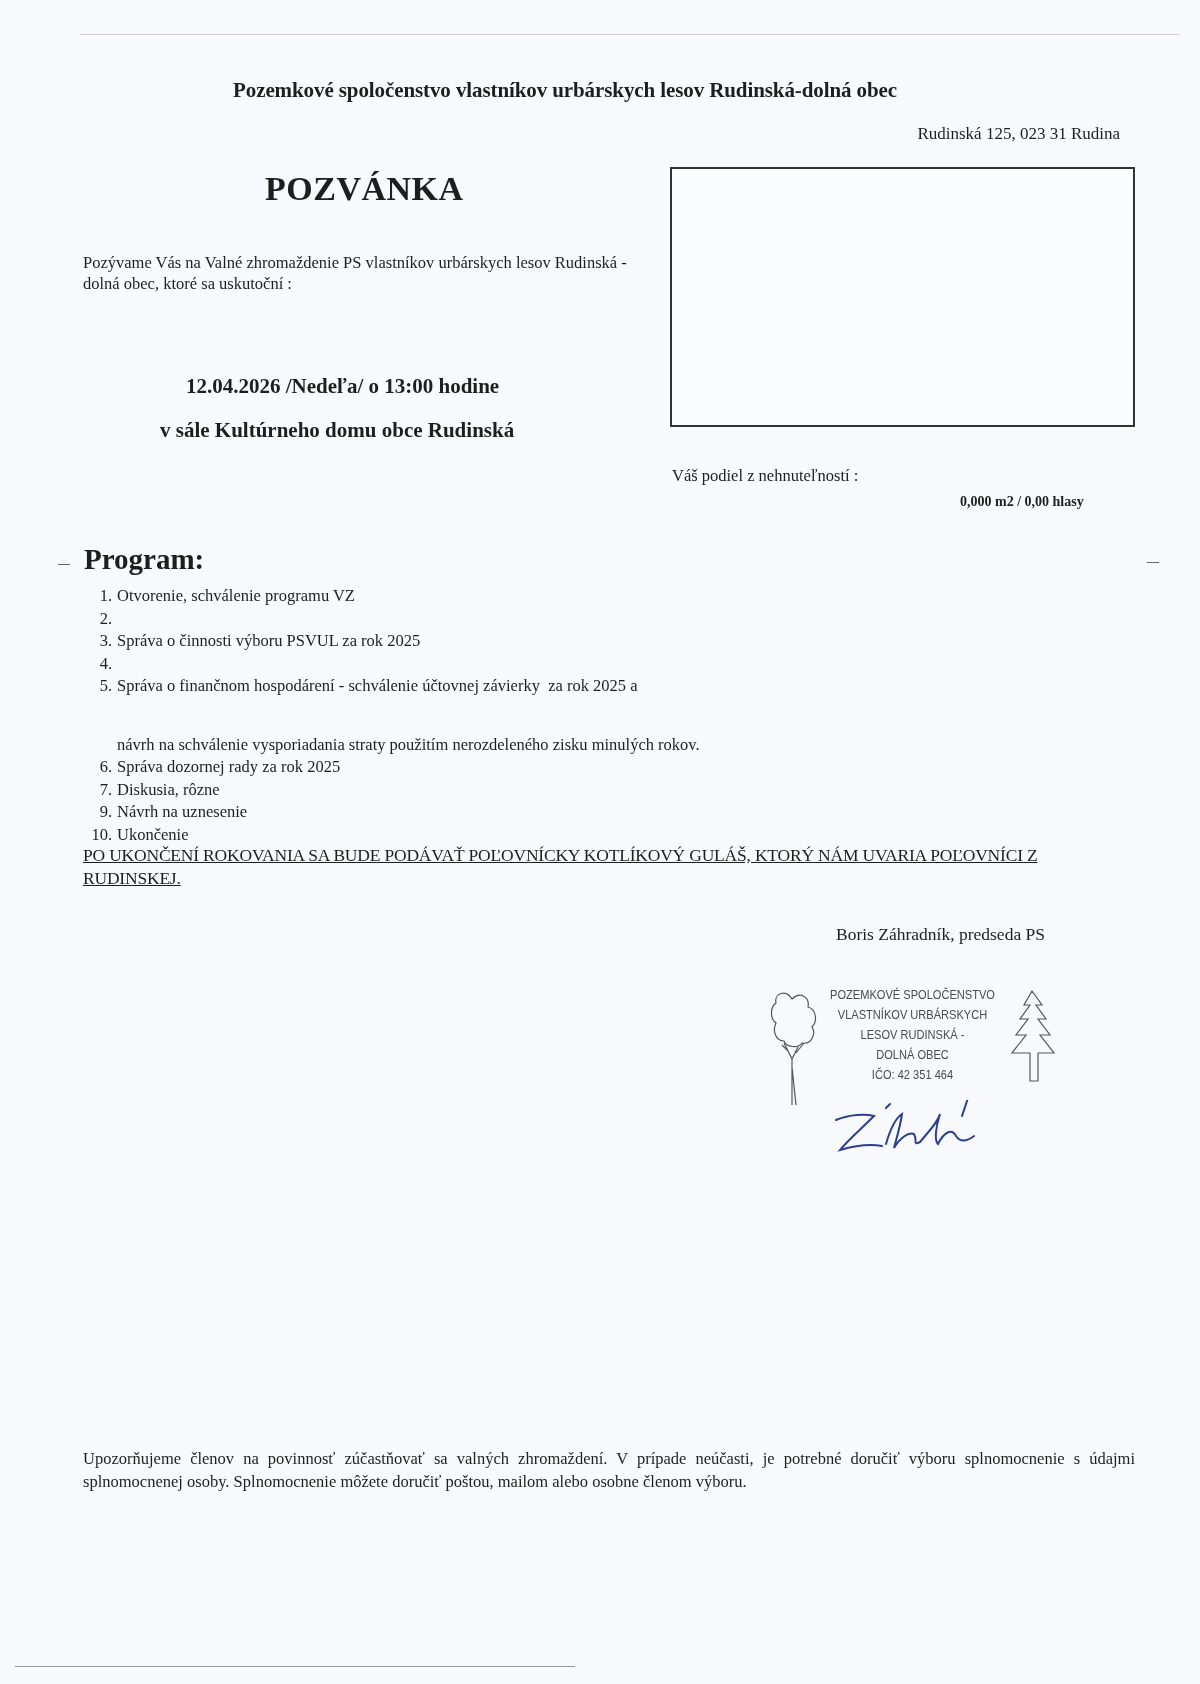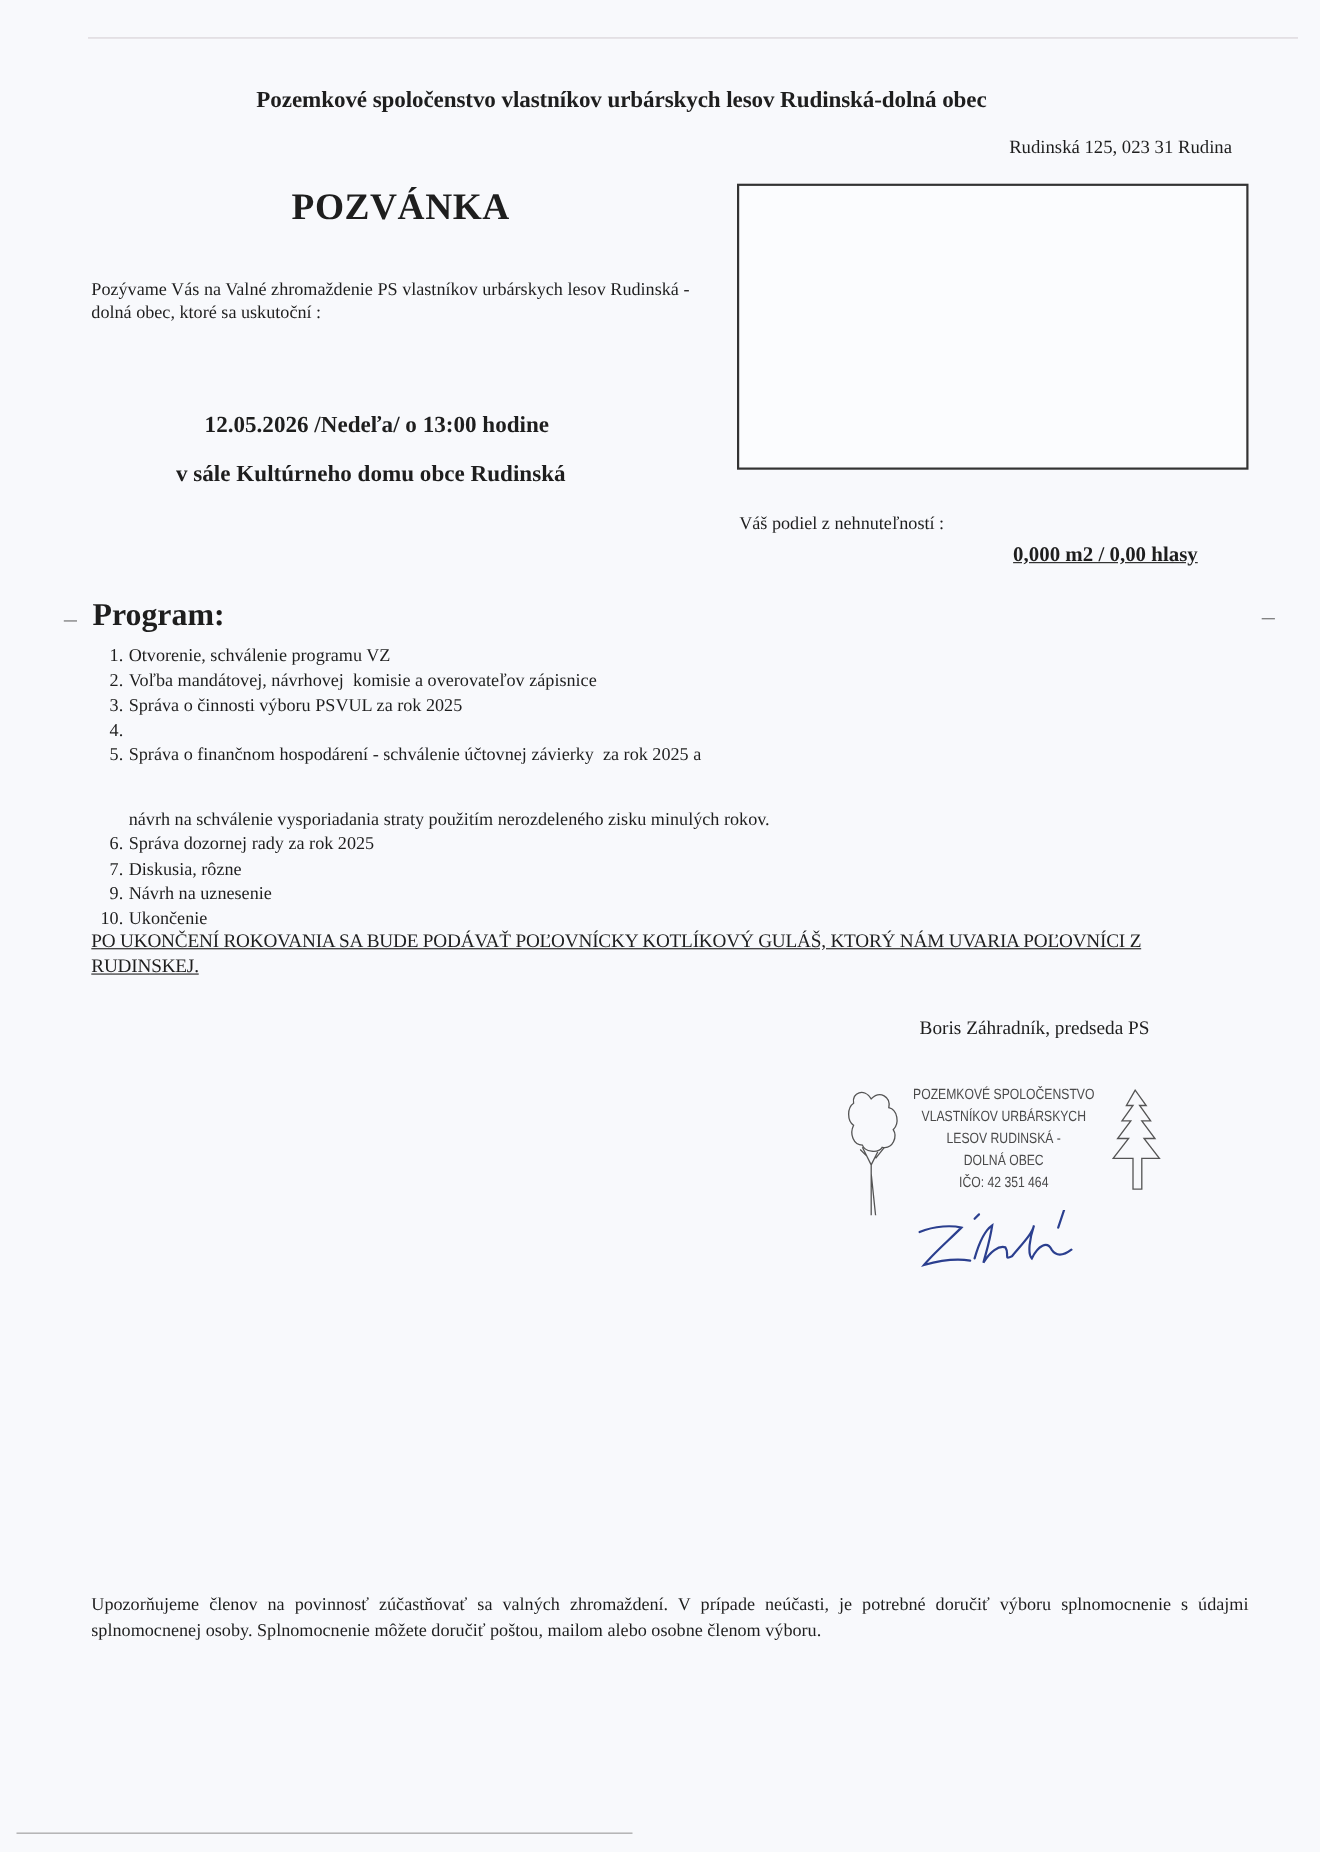--- a/index.html
+++ b/index.html
@@ -19,21 +19,21 @@
     .abs { position: absolute; }
     .org-title { left: 0; top: 78px; width: 1130px; text-align: center; font-weight: bold; font-size: 21px; letter-spacing: -0.1px; }
     .org-address { left: 0; top: 124px; width: 1120px; text-align: right; font-size: 17px; }
     .doc-title { left: 265px; top: 170px; font-weight: bold; font-size: 34px; letter-spacing: 0.5px; }
     .intro { left: 83px; top: 252px; width: 560px; font-size: 16.5px; line-height: 21px; }
     .event-date { left: 186px; top: 374px; font-weight: bold; font-size: 21px; }
     .event-venue { left: 160px; top: 418px; font-weight: bold; font-size: 21px; text-align: center; }
 
     .address-box { left: 670px; top: 167px; width: 465px; height: 260px; border: 2px solid #333; box-sizing: border-box; background: #fbfcfe; }
     .share-label { left: 672px; top: 466px; font-size: 16.5px; }
-    .share-value { left: 921px; top: 494px; font-weight: bold; font-size: 19px; text-decoration: underline; }
+    .share-value { left: 960px; top: 494px; font-weight: bold; font-size: 14px; }
 
     .program-heading { left: 84px; top: 543px; font-weight: bold; font-size: 29px; }
     .program-list { left: 82px; top: 585px; font-size: 16.5px; line-height: 22.5px; list-style: none; margin: 0; padding: 0; }
     .program-item { display: flex; }
     .program-num { width: 30px; text-align: right; padding-right: 5px; flex-shrink: 0; }
     .program-text-cont { padding-left: 35px; margin-top: 36px; }
 
     .notice { left: 83px; top: 844px; width: 1040px; font-size: 17.5px; line-height: 23px; text-decoration: underline; text-transform: none; letter-spacing: -0.2px; }
 
     .signer { left: 836px; top: 924px; font-size: 17.5px; }
@@ -52,40 +52,39 @@
 <div class="scan-top-line"></div>
 <div class="punch-mark-left"></div>
 <div class="punch-mark-right"></div>
 
 <div class="abs org-title">Pozemkové spoločenstvo vlastníkov urbárskych lesov Rudinská-dolná obec</div>
 <div class="abs org-address">Rudinská 125, 023 31 Rudina</div>
 
 <div class="abs doc-title">POZVÁNKA</div>
 <div class="abs intro">Pozývame Vás na Valné zhromaždenie PS vlastníkov urbárskych lesov Rudinská - dolná obec, ktoré sa uskutoční :</div>
 
-<div class="abs event-date">12.05.2026 /Nedeľa/ o 13:00 hodine</div>
+<div class="abs event-date">12.04.2026 /Nedeľa/ o 13:00 hodine</div>
 <div class="abs event-venue">v sále Kultúrneho domu obce Rudinská</div>
 
 <div class="abs address-box">
   <span></span>
 </div>
 
 <div class="abs share-label">Váš podiel z nehnuteľností :</div>
 <div class="abs share-value">0,000 m2 / 0,00 hlasy</div>
 
 <div class="abs program-heading">Program:</div>
 
 <ul class="abs program-list">
   <li class="program-item">
     <span class="program-num">1.</span>
     <span>Otvorenie, schválenie programu VZ</span>
   </li>
   <li class="program-item">
     <span class="program-num">2.</span>
-    <span style="white-space:pre">Voľba mandátovej, návrhovej  komisie a overovateľov zápisnice</span>
   </li>
   <li class="program-item">
     <span class="program-num">3.</span>
     <span>Správa o činnosti výboru PSVUL za rok 2025</span>
   </li>
   <li class="program-item">
     <span class="program-num">4.</span>
   </li>
   <li class="program-item">
     <span class="program-num">5.</span>

